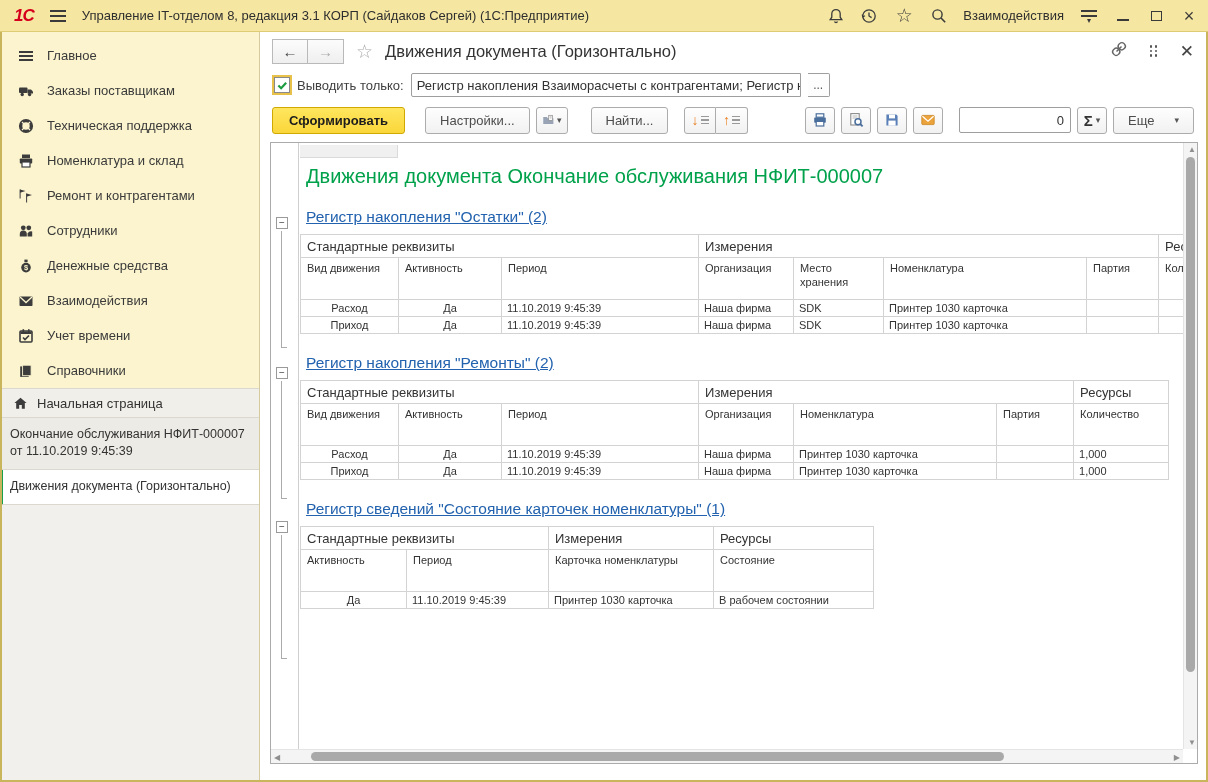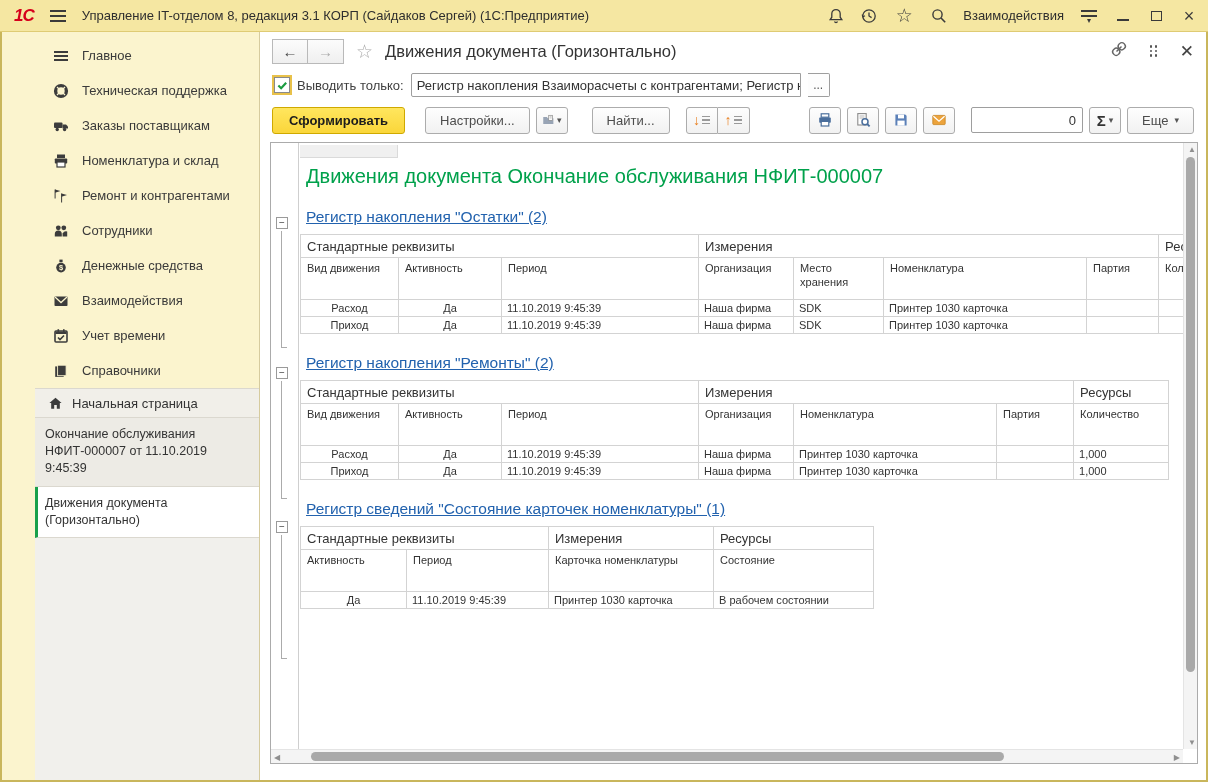--- a/index.html
+++ b/index.html
@@ -23,21 +23,21 @@
   .svc-menu { display:flex; flex-direction:column; align-items:center; width:20px; }
   .svc-menu i { display:block; width:16px; height:2px; background:#3a3a3a; margin:1.5px 0; }
   .svc-menu b { font-size:8px; color:#3a3a3a; line-height:5px; }
   .win-min { width:12px; height:2px; background:#3a3a3a; margin-top:9px; }
   .win-max { width:11px; height:10px; border:1.5px solid #3a3a3a; }
   .win-close { font-size:18px; color:#3a3a3a; line-height:16px; }
 
   
   #body-row { flex:1; display:flex; min-height:0; }
   #sidebar { width:260px; flex:0 0 260px; background:#FBF4CE; display:flex; flex-direction:column;
-    border-right:1px solid #D6CB9E;padding-left:35px; }
+    border-right:1px solid #D6CB9E; }
   .menu-item { height:35px; display:flex; align-items:center; gap:13px; padding-left:18px;
     font-size:13px; color:#3A3A3A; cursor:pointer; }
   .menu-item svg { flex:0 0 16px; }
   #menu { padding-top:6px; }
   #home-bar { height:30px; background:#F1EFE9; border-top:1px solid #DBD8CF; border-bottom:1px solid #DBD8CF;
     display:flex; align-items:center; gap:9px; padding-left:13px; font-size:13px; color:#333; }
   .side-tab { padding:8px 10px 9px 10px; font-size:12.5px; line-height:1.35; color:#333;
     background:#EDEBE5; border-bottom:1px solid #DBD8CF; cursor:pointer; }
   .side-tab.active { background:#FFFFFF; border-left:3px solid #18A04B; padding-left:7px; }
   #side-fill { flex:1; background:#F1F0EC; }
@@ -78,21 +78,21 @@
   .caret { font-size:9px; color:#555; }
   .group { display:flex; }
   .group .btn:first-child { border-radius:3px 0 0 3px; }
   .group .btn:last-child { border-radius:0 3px 3px 0; border-left:none; }
   .sort-ic { display:flex; align-items:center; gap:2px; }
   .sort-ic .arr { color:#E87E1E; font-size:14px; line-height:14px; }
   .sort-ic .bars i { display:block; width:8px; height:1.6px; background:#9a9a9a; margin:2px 0; }
   #num-field { width:112px; height:26px; border:1px solid #9E9E9E; border-radius:2px; font-size:13px;
     color:#333; text-align:right; padding:0 6px; font-family:inherit; }
   .sigma { font-size:15px; font-weight:bold; color:#333; }
-  .btn-more { margin-left:auto; gap:6px; }
+  .btn-more { margin-left:auto; gap:20px; }
   .sp18 { width:12px; } .sp8 { width:4px; }
 
   
   #report-area { flex:1; margin:2px 10px 0 10px; border:1px solid #ABABAB; position:relative;
     background:#fff; overflow:hidden; }
   #report-bottom-gap { flex:0 0 18px; }
   #strip { position:absolute; left:0; top:0; bottom:14px; width:28px; border-right:1px solid #CFCFCF; background:#fff; }
   .cmark { position:absolute; left:5px; width:12px; height:12px; border:1px solid #9A9A9A; background:#fff;
     font-size:10px; line-height:10px; text-align:center; color:#444; cursor:pointer; }
   .cline { position:absolute; left:10px; width:6px; border-left:1px solid #ABABAB; border-bottom:1px solid #ABABAB; }
@@ -287,29 +287,29 @@
     <div id="sidebar">
       <div id="menu">
           <div class="menu-item">
             <svg width="16" height="16" fill="#3c3c3c">
               <use href="#i-menu"></use>
             </svg>
             <span>Главное</span>
           </div>
           <div class="menu-item">
             <svg width="16" height="16" fill="#3c3c3c">
+              <use href="#i-truck"></use>
+            </svg>
+            <span>Заказы поставщикам</span>
+          </div>
+          <div class="menu-item">
+            <svg width="16" height="16" fill="#3c3c3c">
               <use href="#i-support"></use>
             </svg>
             <span>Техническая поддержка</span>
-          </div>
-          <div class="menu-item">
-            <svg width="16" height="16" fill="#3c3c3c">
-              <use href="#i-truck"></use>
-            </svg>
-            <span>Заказы поставщикам</span>
           </div>
           <div class="menu-item">
             <svg width="16" height="16" fill="#3c3c3c">
               <use href="#i-printer"></use>
             </svg>
             <span>Номенклатура и склад</span>
           </div>
           <div class="menu-item">
             <svg width="16" height="16" fill="#3c3c3c">
               <use href="#i-flags"></use>

